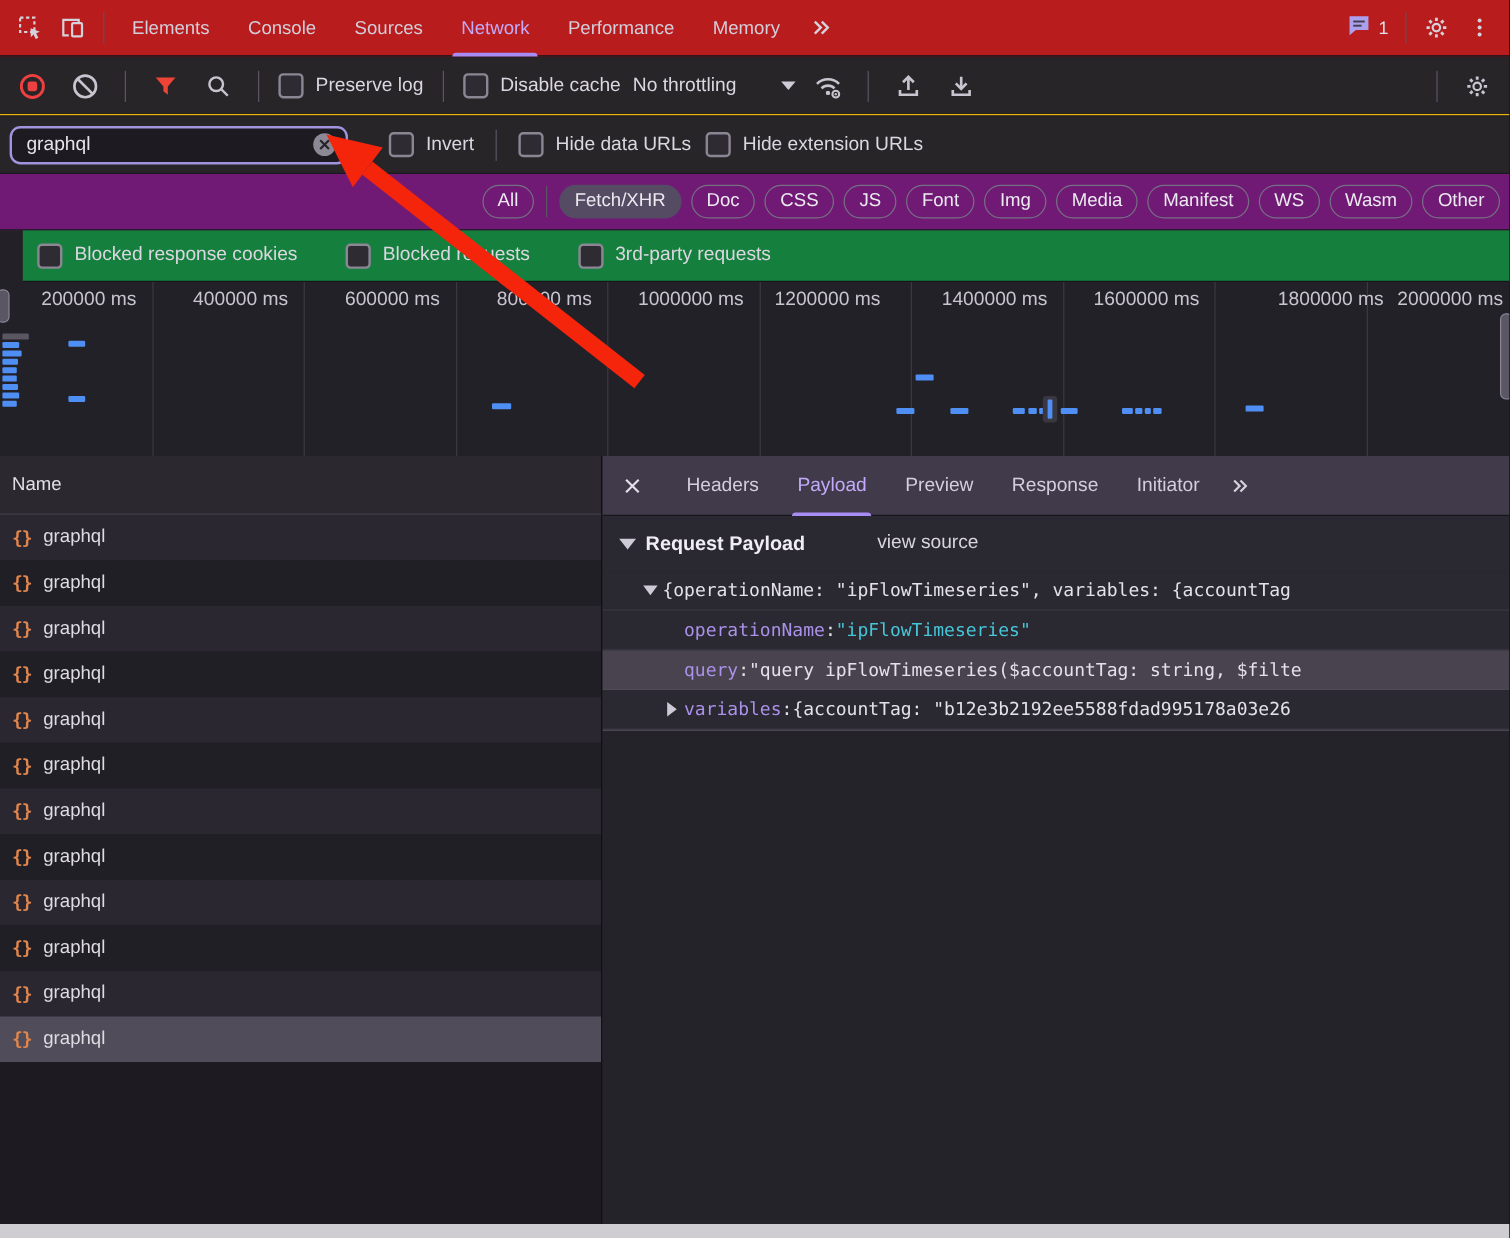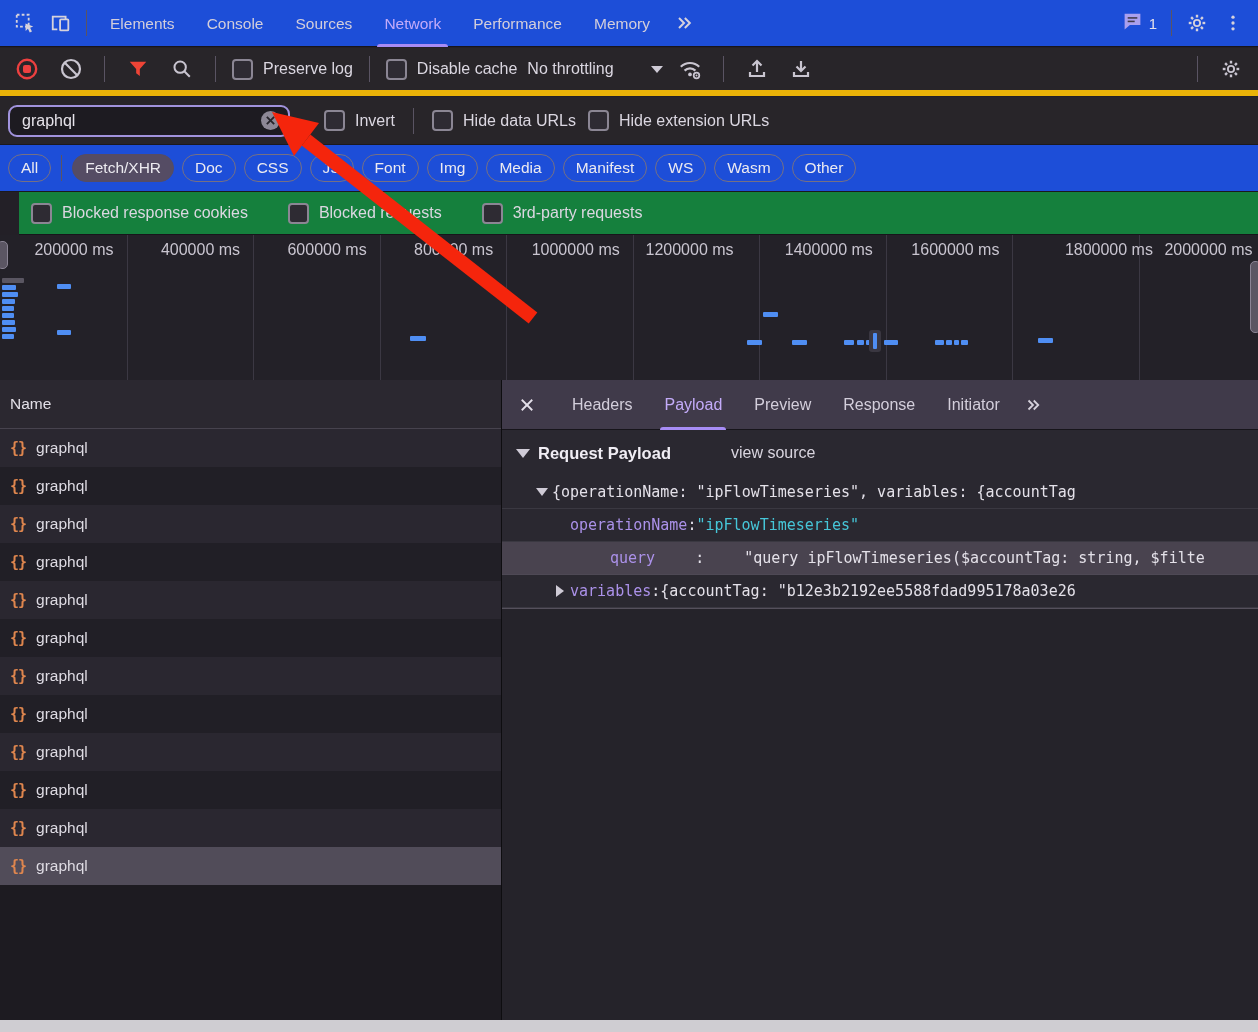--- a/index.html
+++ b/index.html
@@ -1,43 +1,43 @@
 <!DOCTYPE html>
 <html><head>
 <meta charset="utf-8">
 <style>
   html,body{margin:0;padding:0;background:#111;}
   .devtools{position:relative;width:1258px;height:1032px;background:#232027;
     font-family:"Liberation Sans",sans-serif;color:#d6d2dc;overflow:hidden;font-size:15px;}
   .row{position:absolute;left:0;width:100%;box-sizing:border-box;display:flex;align-items:center;}
   
-  .tabbar{top:0;height:47px;background:#1d4ed8;padding:0 8px;gap:2px;border-bottom:1px solid #17151b;}
+  .tabbar{top:0;height:47px;background:#b91c1c;padding:0 8px;gap:2px;border-bottom:1px solid #17151b;}
   .icon-btn{display:flex;align-items:center;justify-content:center;width:34px;height:34px;border-radius:4px;flex:none;cursor:pointer;}
   .icon-btn svg{display:block;}
   .vsep{width:1px;height:26px;background:#5a5463;margin:0 6px;flex:none;}
   .main-tab{padding:0 15px;height:47px;line-height:47px;font-size:15.5px;color:#d3cedb;position:relative;cursor:pointer;flex:none;}
   .main-tab.active{color:#c3abf9;}
   .main-tab.active::after{content:"";position:absolute;left:8px;right:8px;bottom:0;height:3px;border-radius:3px 3px 0 0;background:#a78cf6;}
   .spacer{flex:1;}
   .badge-wrap{display:flex;align-items:center;gap:6px;margin-right:6px;}
   .badge-num{font-size:15px;color:#e4e0ea;}
   
-  .toolbar2{top:48px;height:48px;background:#282529;padding:0 10px;gap:10px;border-bottom:6px solid #eab308;}
+  .toolbar2{top:48px;height:48px;background:#282529;padding:0 10px;gap:10px;border-bottom:1px solid #eab308;}
   .toolbar3{top:97px;height:48px;background:#282529;padding:0 8px;gap:12px;border-bottom:1px solid #1b191e;}
   .chk{width:17px;height:17px;border:2px solid #8b8694;border-radius:4px;background:#2e2b33;flex:none;}
   .chk-item{display:flex;align-items:center;gap:10px;cursor:pointer;flex:none;}
   .chk-label{font-size:16px;color:#dbd7e1;}
   .throttle{display:flex;align-items:center;gap:37px;cursor:pointer;flex:none;font-size:16px;color:#dbd7e1;}
   .caret-down{width:0;height:0;border-left:6px solid transparent;border-right:6px solid transparent;border-top:7px solid #cfcbd6;}
   .filter-input{width:282px;height:32px;background:#1d1b21;border:2px solid #a193dd;border-radius:9px;
     display:flex;align-items:center;padding:0 8px 0 10px;box-sizing:border-box;flex:none;}
   .filter-input input{flex:1;background:transparent;border:none;outline:none;color:#e6e3ea;font-size:16px;font-family:"Liberation Sans",sans-serif;}
   .clear-btn{width:19px;height:19px;border-radius:50%;background:#8d8896;display:flex;align-items:center;justify-content:center;cursor:pointer;flex:none;}
   
-  .chiprow{top:145px;height:47px;background:#1d4ed8;padding:0 8px;gap:8px;border-bottom:1px solid #1b191e;}
+  .chiprow{top:145px;height:47px;background:#701a75;padding:0 8px;gap:8px;border-bottom:1px solid #1b191e;justify-content:flex-end;}
   .chip{border:1.5px solid #767083;border-radius:17px;padding:4px 12px;font-size:15.5px;color:#eceaf0;cursor:pointer;flex:none;background:transparent;}
   .chip.active{background:#554c64;border-color:#554c64;}
   .chkrow{top:192px;height:43px;background:#15803d;padding:0 12px;gap:40px;border-bottom:1px solid #17151b;margin-left:19px;}
   
   .timeline{position:absolute;top:235px;left:0;width:100%;height:145px;background:#232128;border-bottom:1px solid #141317;overflow:hidden;cursor:pointer;}
   .gridline{position:absolute;top:0;bottom:0;width:1px;background:#3b3843;}
   .tick{position:absolute;top:6px;height:18px;text-align:right;font-size:16px;color:#c9c5d0;box-sizing:border-box;padding-right:13px;white-space:nowrap;}
   .tbar{position:absolute;height:5px;border-radius:1px;background:#4f8ef3;}
   .tbar.gray{background:#5a5662;}
   .sel-marker{position:absolute;background:#3a3741;border-radius:3px;}
@@ -418,21 +418,21 @@
             <span class="tri"></span>
           </span>
           <span class="c-plain">{operationName: "ipFlowTimeseries", variables: {accountTag</span>
         </div>
         <div class="code-line" style="padding-left: 48px;">
           <span class="arrow-cell"></span>
           <span class="c-key">operationName</span>
           <span class="c-plain">: </span>
           <span class="c-string">"ipFlowTimeseries"</span>
         </div>
-        <div class="code-line sel" style="padding-left: 48px; gap: 40px;">
+        <div class="code-line sel" style="padding-left: 48px;">
           <span class="arrow-cell"></span>
           <span class="c-key">query</span>
           <span class="c-plain">: </span>
           <span class="c-plain">"query ipFlowTimeseries($accountTag: string, $filte</span>
         </div>
         <div class="code-line" style="padding-left: 48px;">
           <span class="arrow-cell">
             <span class="tri-r"></span>
           </span>
           <span class="c-key">variables</span>

